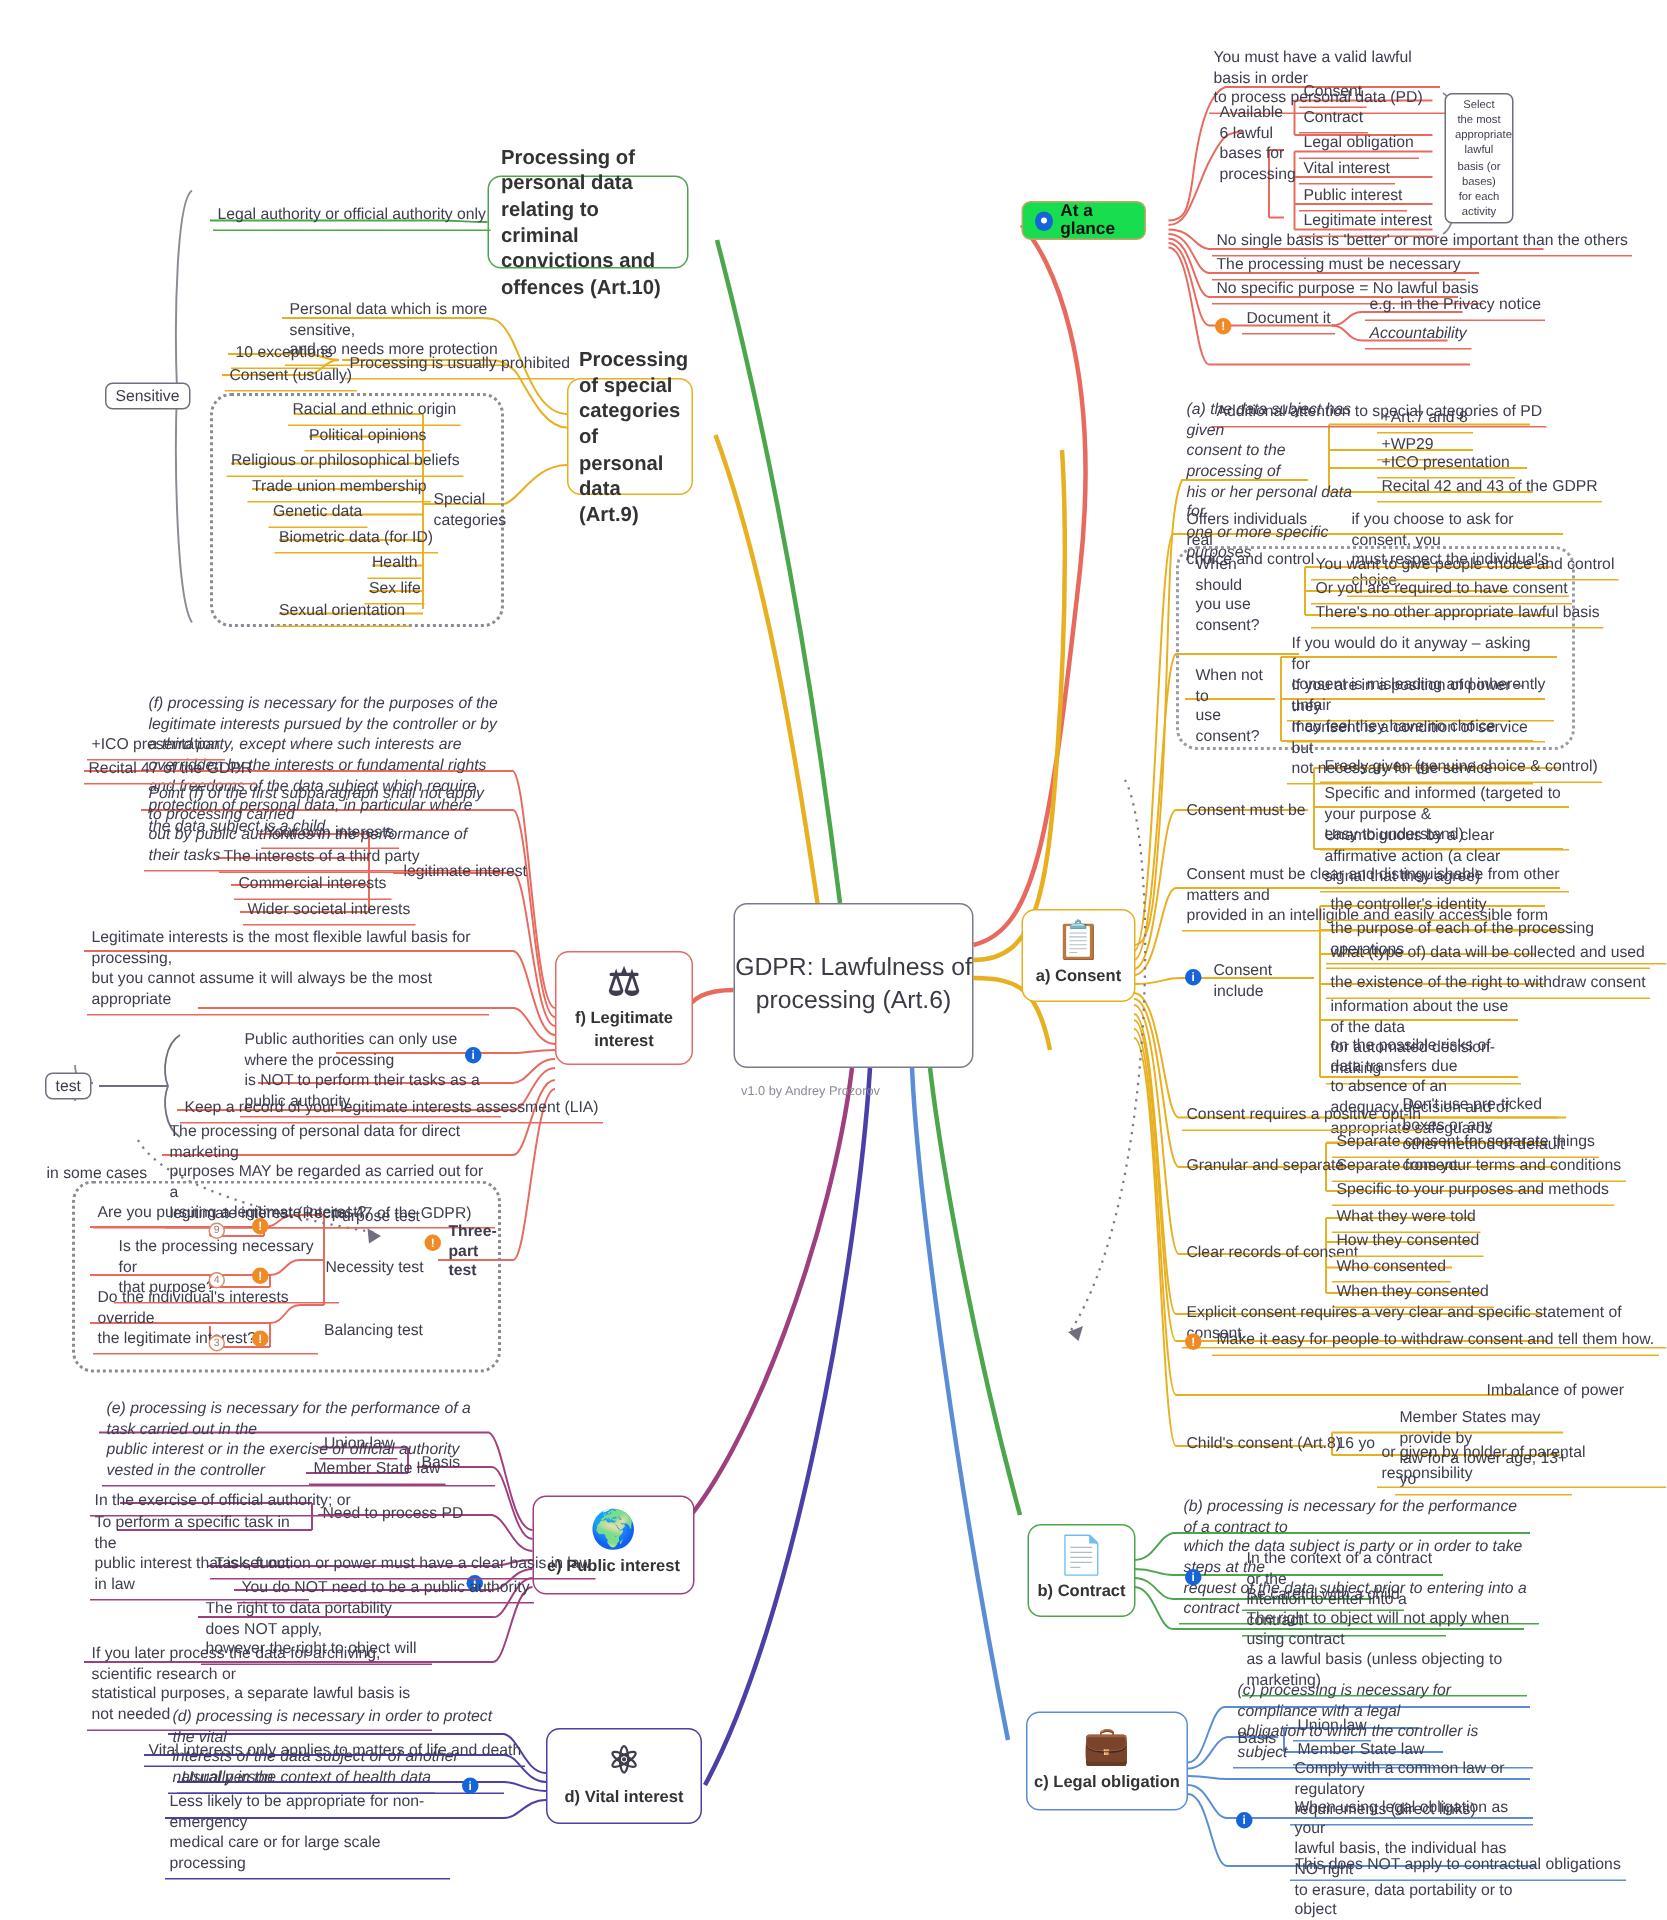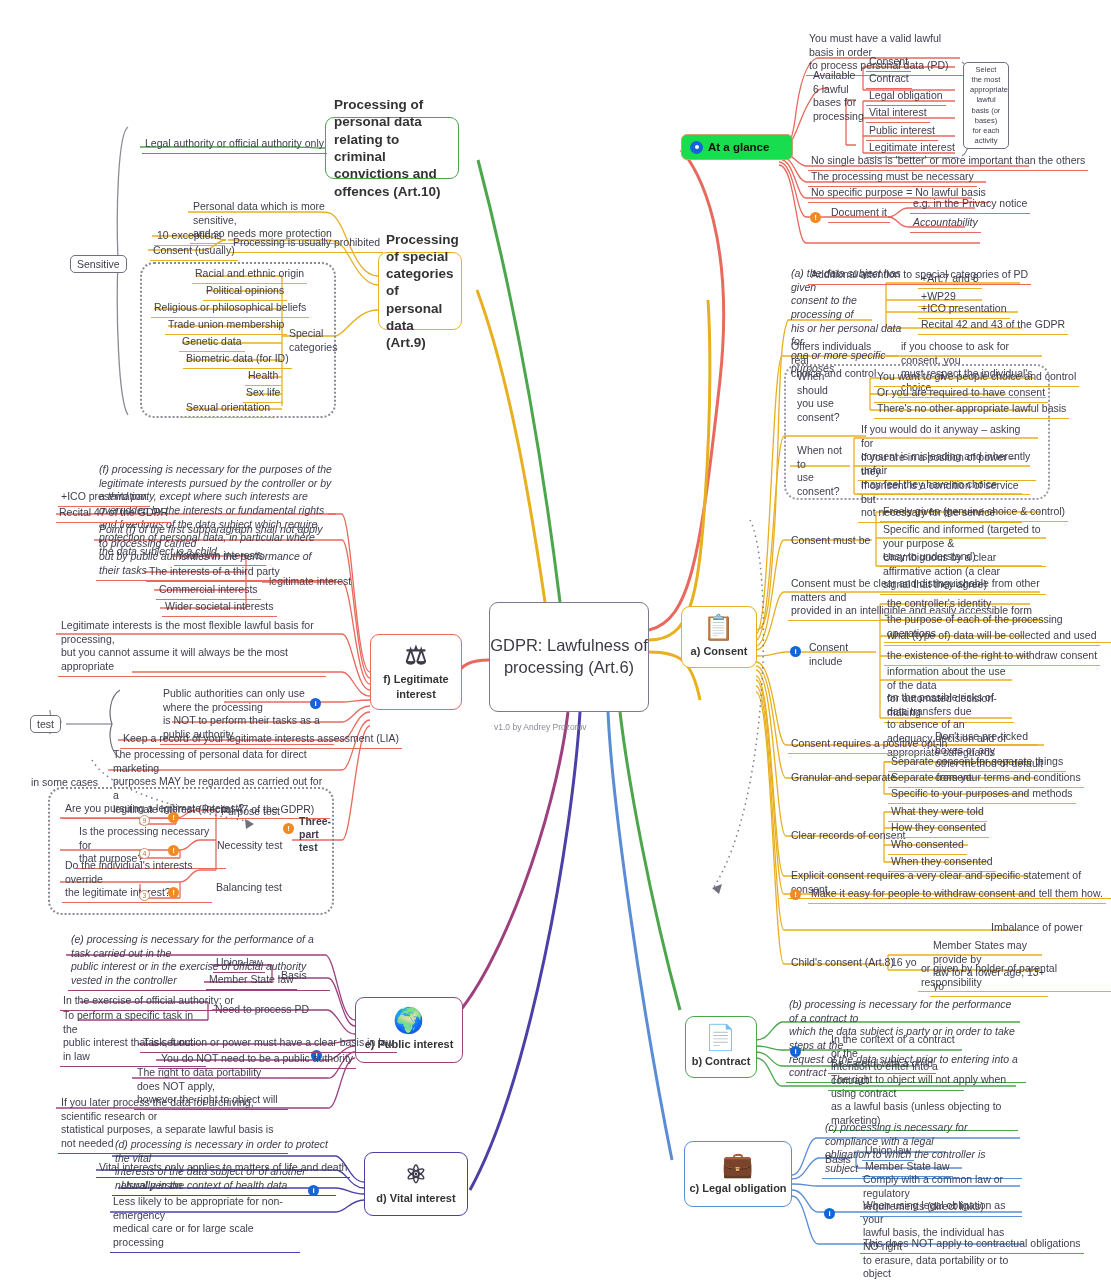--- a/index.html
+++ b/index.html
@@ -22,21 +22,21 @@
   .topic .ic { font-size:25px; line-height:1; margin-bottom:4px; }
 
   
   #central { position:absolute; left:489px; top:602px; width:160px; height:110px;
              border:1.6px solid #7a7a8c; border-radius:9px; background:#fff;
              display:flex; align-items:center; justify-content:center; text-align:center; }
   #central .ct { font-size:16.5px; line-height:1.32; color:#3b3b47; }
   #credit { position:absolute; left:494px; top:722px; font-size:8.5px; color:#8a8a96; }
 
   
-  #glance { position:absolute; left:681px; top:134px; width:112px; height:26px; background:#18dd4e;
+  #glance { position:absolute; left:681px; top:134px; width:83px; height:26px; background:#18dd4e;
             border:1.5px solid #c9a46a; border-radius:6px; color:#111; font-size:11.5px;
             font-weight:bold; display:flex; align-items:center; gap:5px; padding-left:8px; }
   #glance .pin { width:13px; height:13px; border-radius:50%; background:#1565d8;
                  display:flex; align-items:center; justify-content:center; }
   #glance .pin::after { content:""; width:4px; height:4px; border-radius:50%; background:#fff; }
 
   
   .dotgrp { position:absolute; border:2px dotted #8b8b96; border-radius:14px; }
 
   

